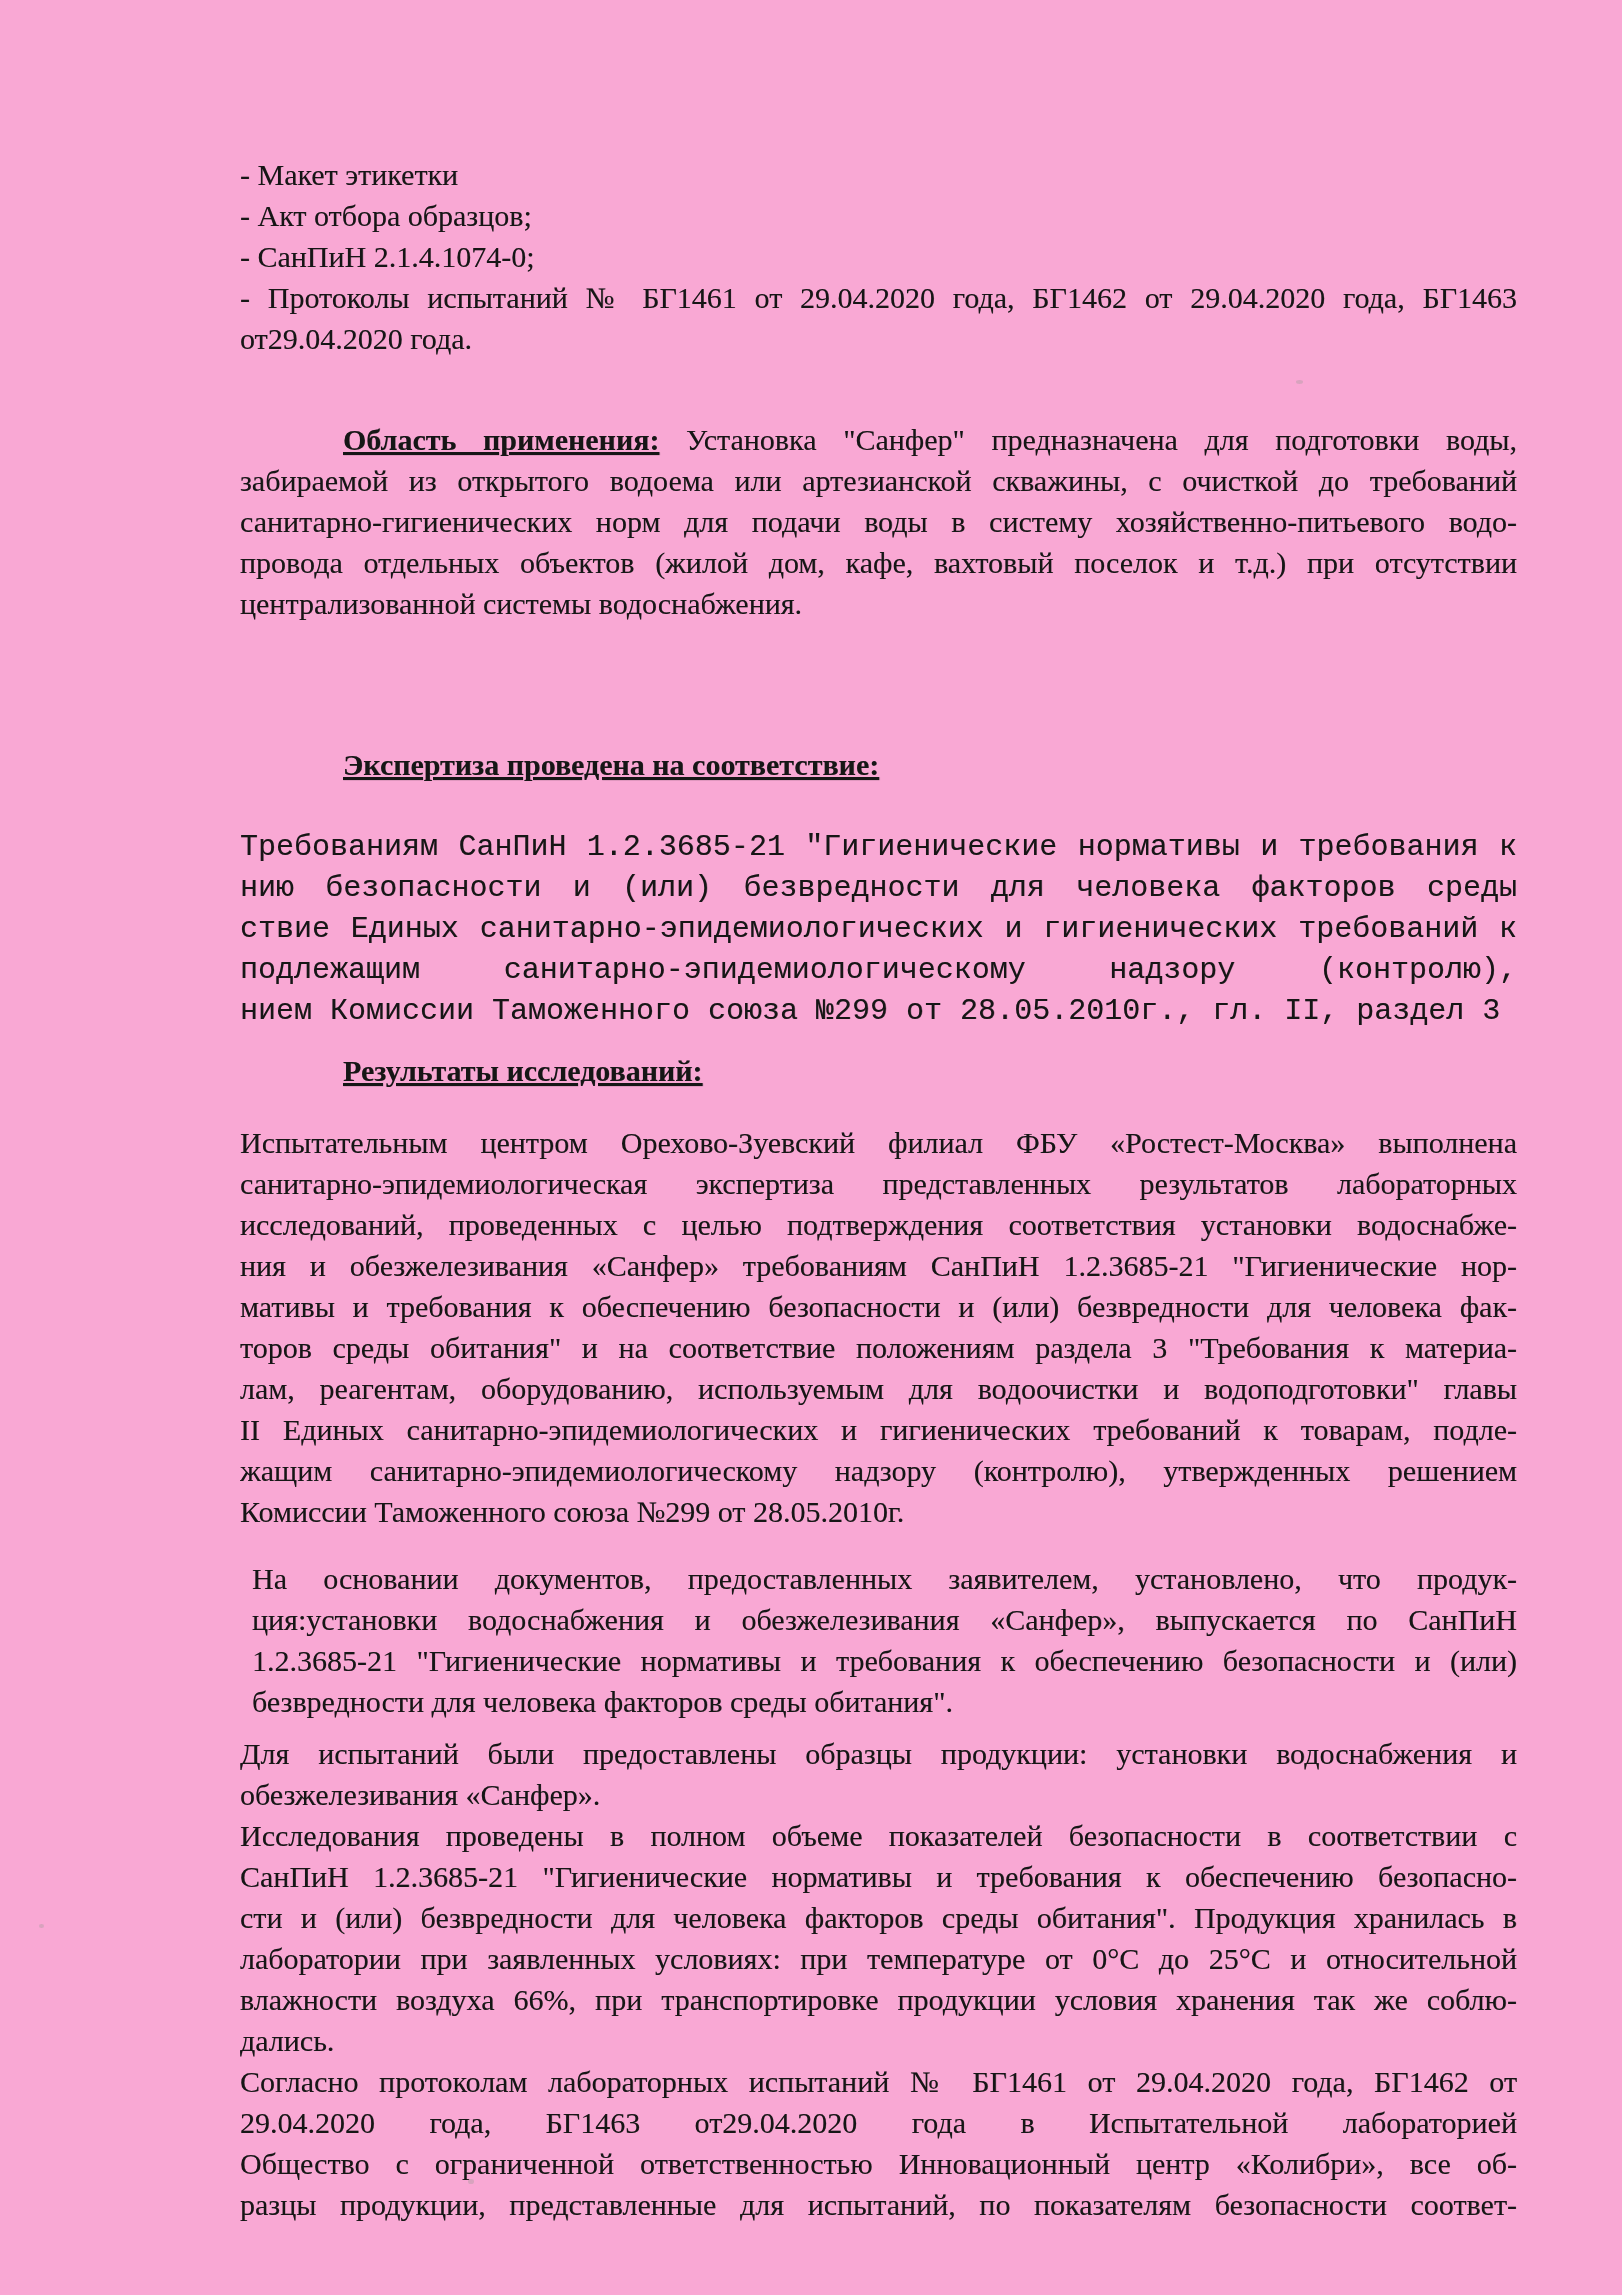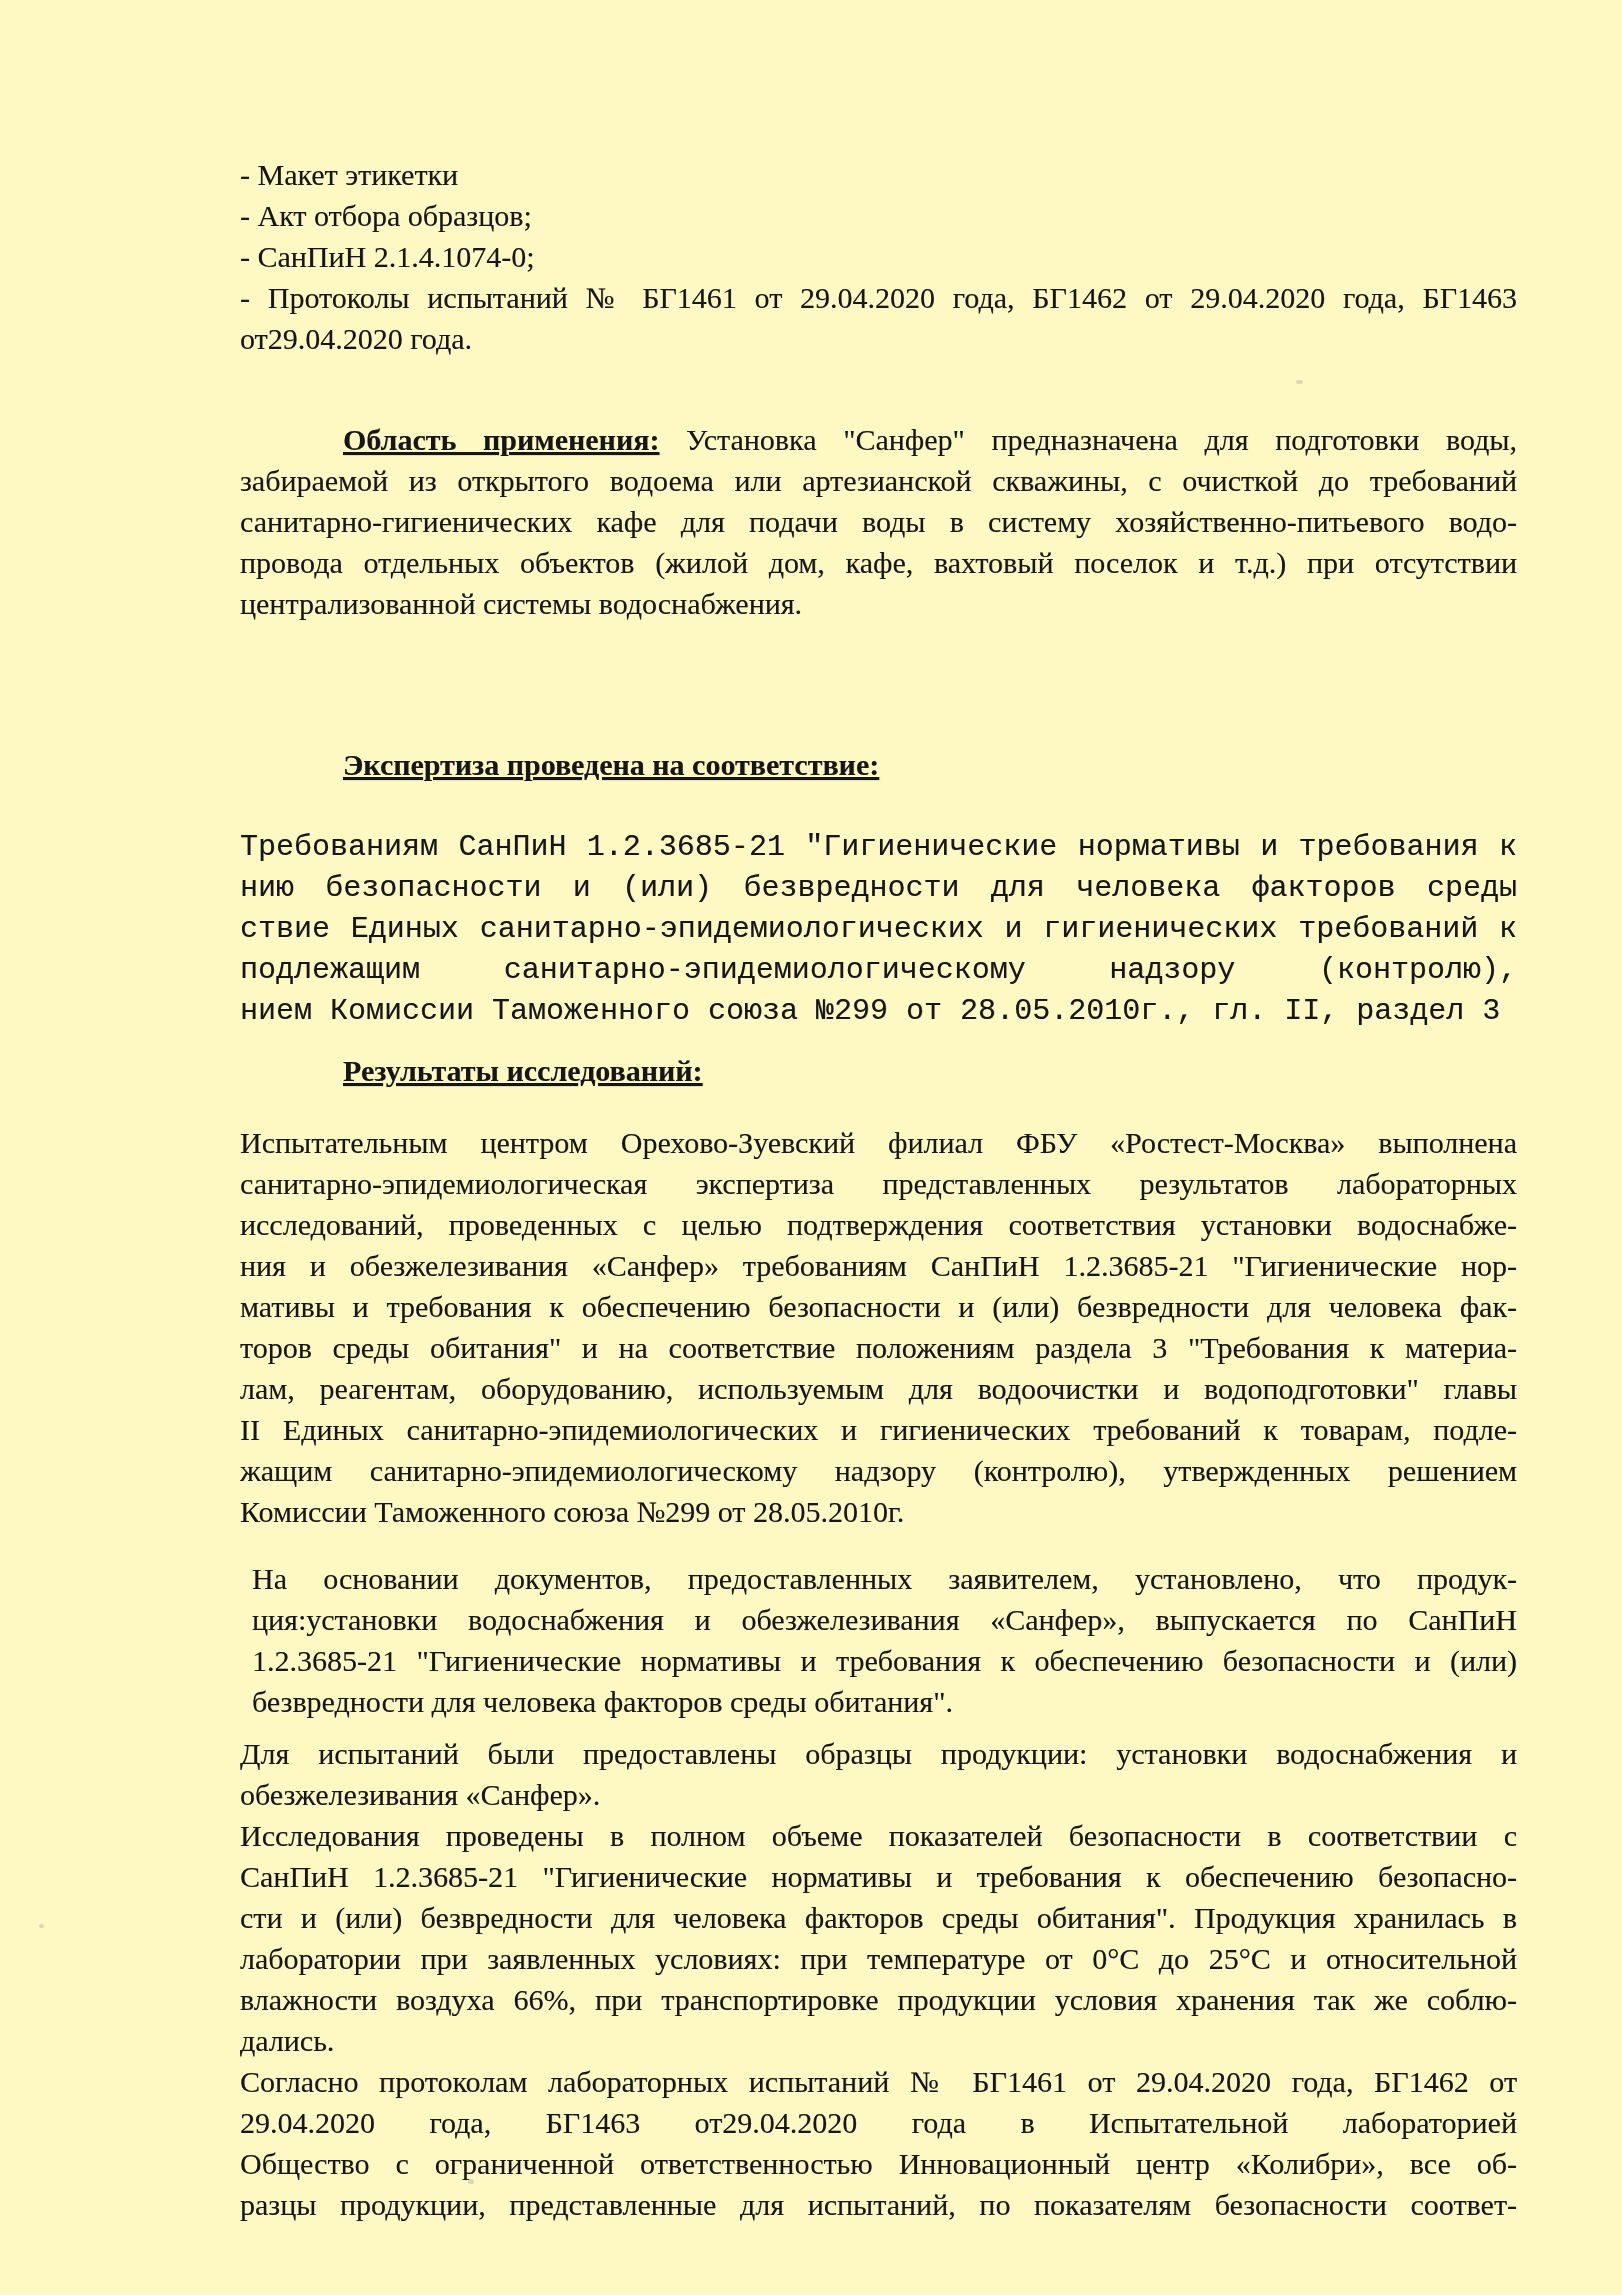--- a/index.html
+++ b/index.html
@@ -2,21 +2,21 @@
 <html style="font-size:10.5px"><head>
 <meta charset="utf-8">
 <title>Document</title>
 <style>
   html, body { margin: 0; padding: 0; background: #e8e8e6; }
   .page {
     position: relative;
     width: 1623px;
     height: 2295px;
     margin: 0 auto;
-    background: #fef9c3;
+    background: #f9a8d4;
     box-sizing: border-box;
     padding: 0 106px 0 240px;
     overflow: hidden;
     font-family: "Liberation Serif", "DejaVu Serif", serif;
     color: #161616;
     text-shadow: 0.3px 0.3px 0.3px rgba(20,20,20,0.38);
   }
   .block { margin: 0; }
   .line {
     font-size: 30px;
@@ -46,21 +46,21 @@
     <div class="block" style="margin-top: 154px;">
       <div class="line"><span>- Макет этикетки</span></div>
       <div class="line"><span>- Акт отбора образцов;</span></div>
       <div class="line"><span>- СанПиН 2.1.4.1074-0;</span></div>
       <div class="line j"><span>- Протоколы испытаний № БГ1461 от 29.04.2020 года, БГ1462 от 29.04.2020 года, БГ1463</span></div>
       <div class="line"><span>от29.04.2020 года.</span></div>
     </div>
     <div class="block" style="margin-top: 60px;">
       <div class="line j ind"><span class="b">Область применения:</span><span> Установка "Санфер" предназначена для подготовки воды,</span></div>
       <div class="line j"><span>забираемой из открытого водоема или артезианской скважины, с очисткой до требований</span></div>
-      <div class="line j"><span>санитарно-гигиенических кафе для подачи воды в систему хозяйственно-питьевого водо-</span></div>
+      <div class="line j"><span>санитарно-гигиенических норм для подачи воды в систему хозяйственно-питьевого водо-</span></div>
       <div class="line j"><span>провода отдельных объектов (жилой дом, кафе, вахтовый поселок и т.д.) при отсутствии</span></div>
       <div class="line"><span>централизованной системы водоснабжения.</span></div>
     </div>
     <div class="block" style="margin-top: 120px;">
       <div class="line ind"><span class="b">Экспертиза проведена на соответствие:</span></div>
     </div>
     <div class="block" style="margin-top: 42px; font-family: Liberation Mono, monospace;">
       <div class="line j"><span>Требованиям СанПиН 1.2.3685-21 "Гигиенические нормативы и требования к обеспече-</span></div>
       <div class="line j"><span>нию безопасности и (или) безвредности для человека факторов среды обитания", соответ-</span></div>
       <div class="line j"><span>ствие Единых санитарно-эпидемиологических и гигиенических требований к товарам,</span></div>

